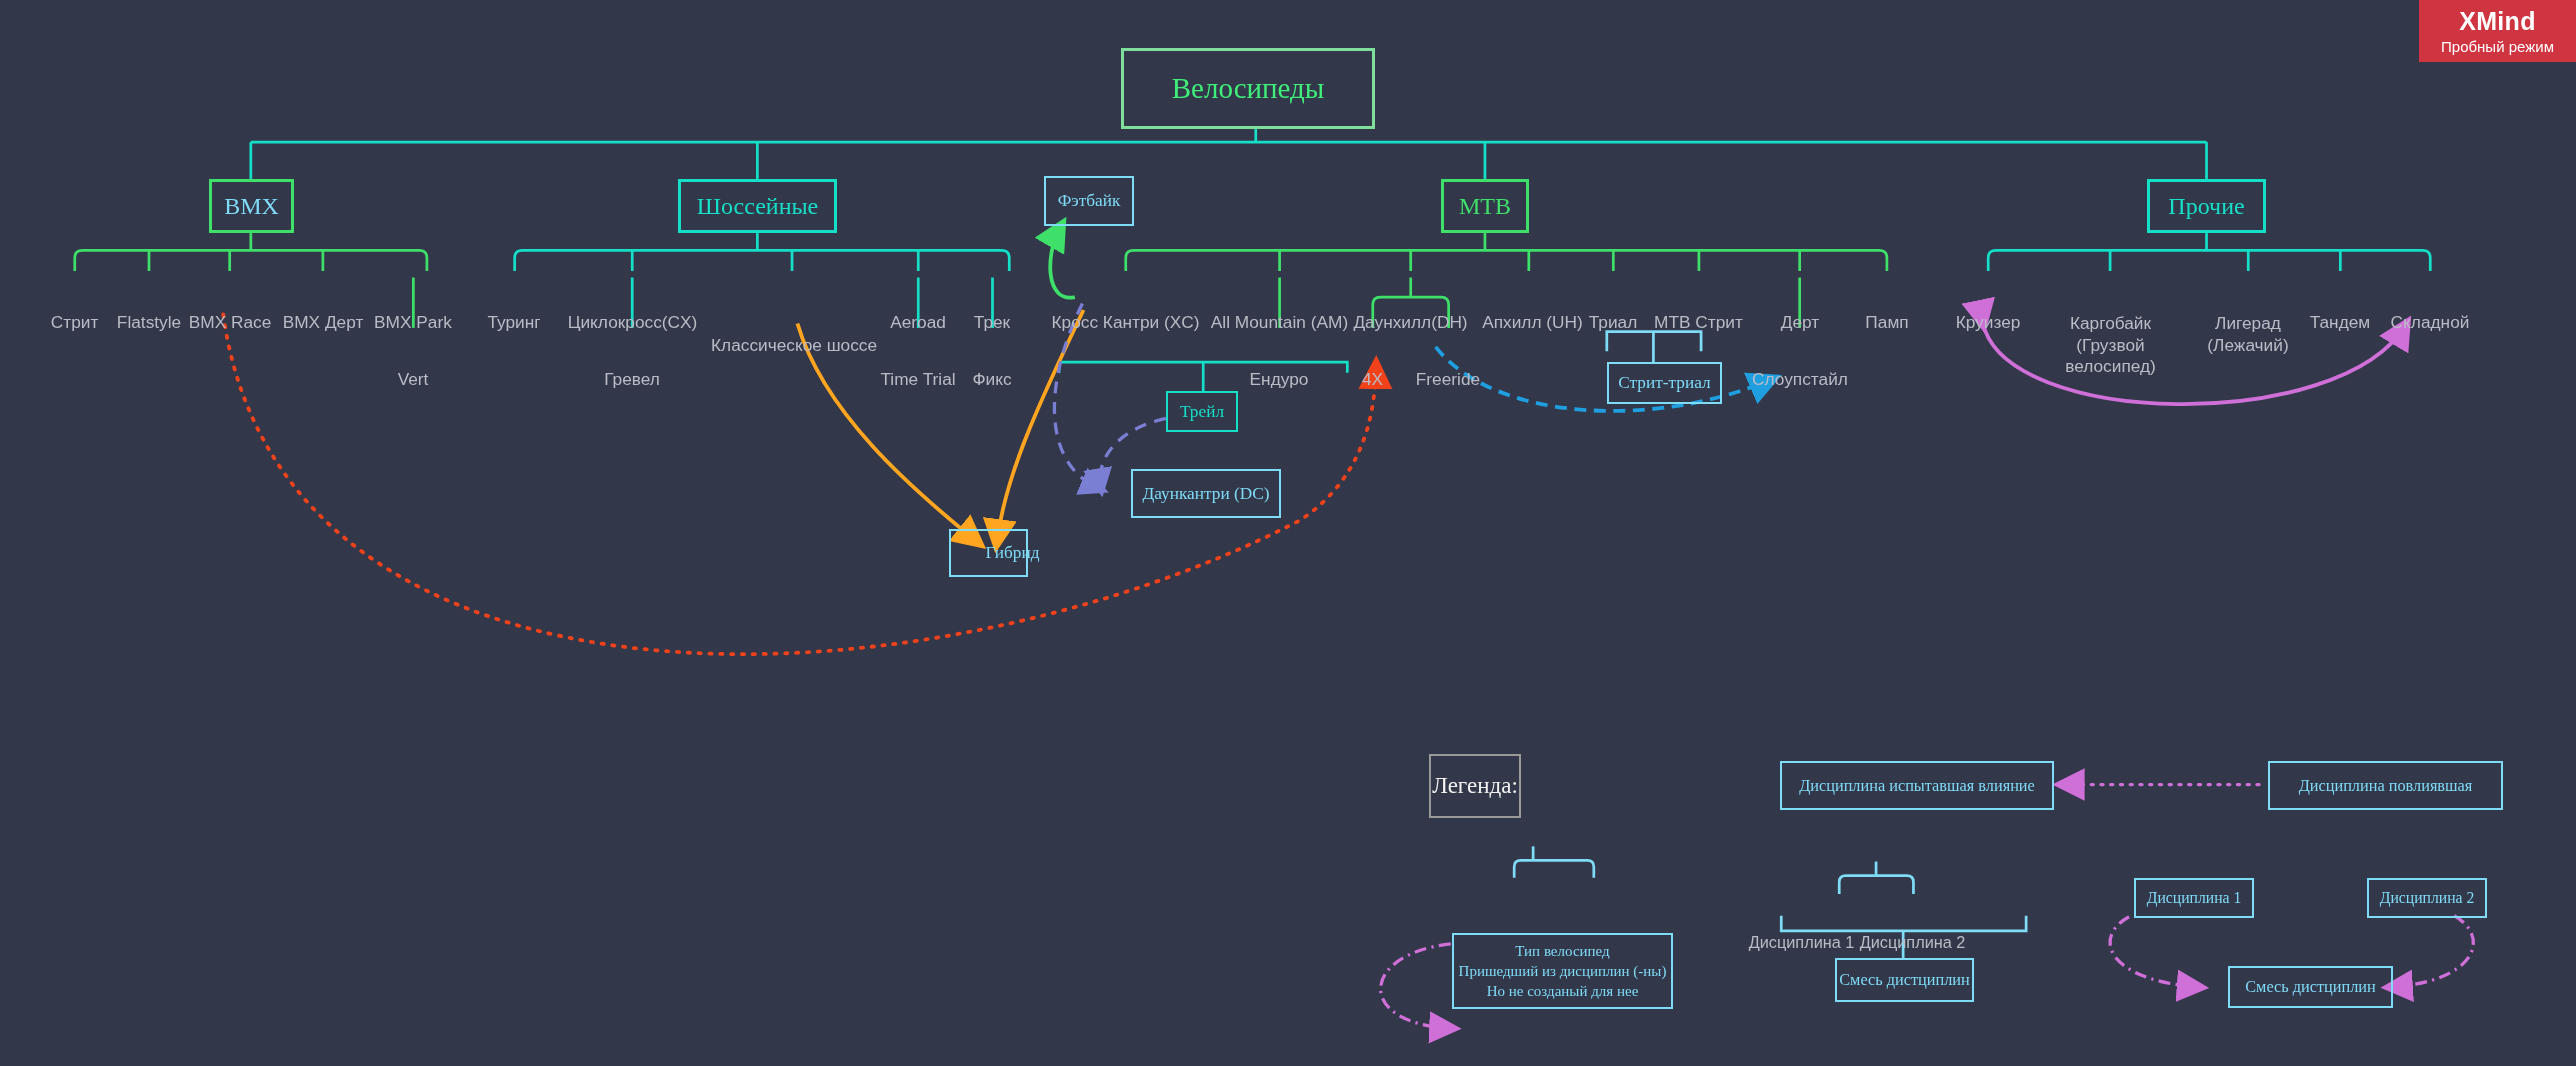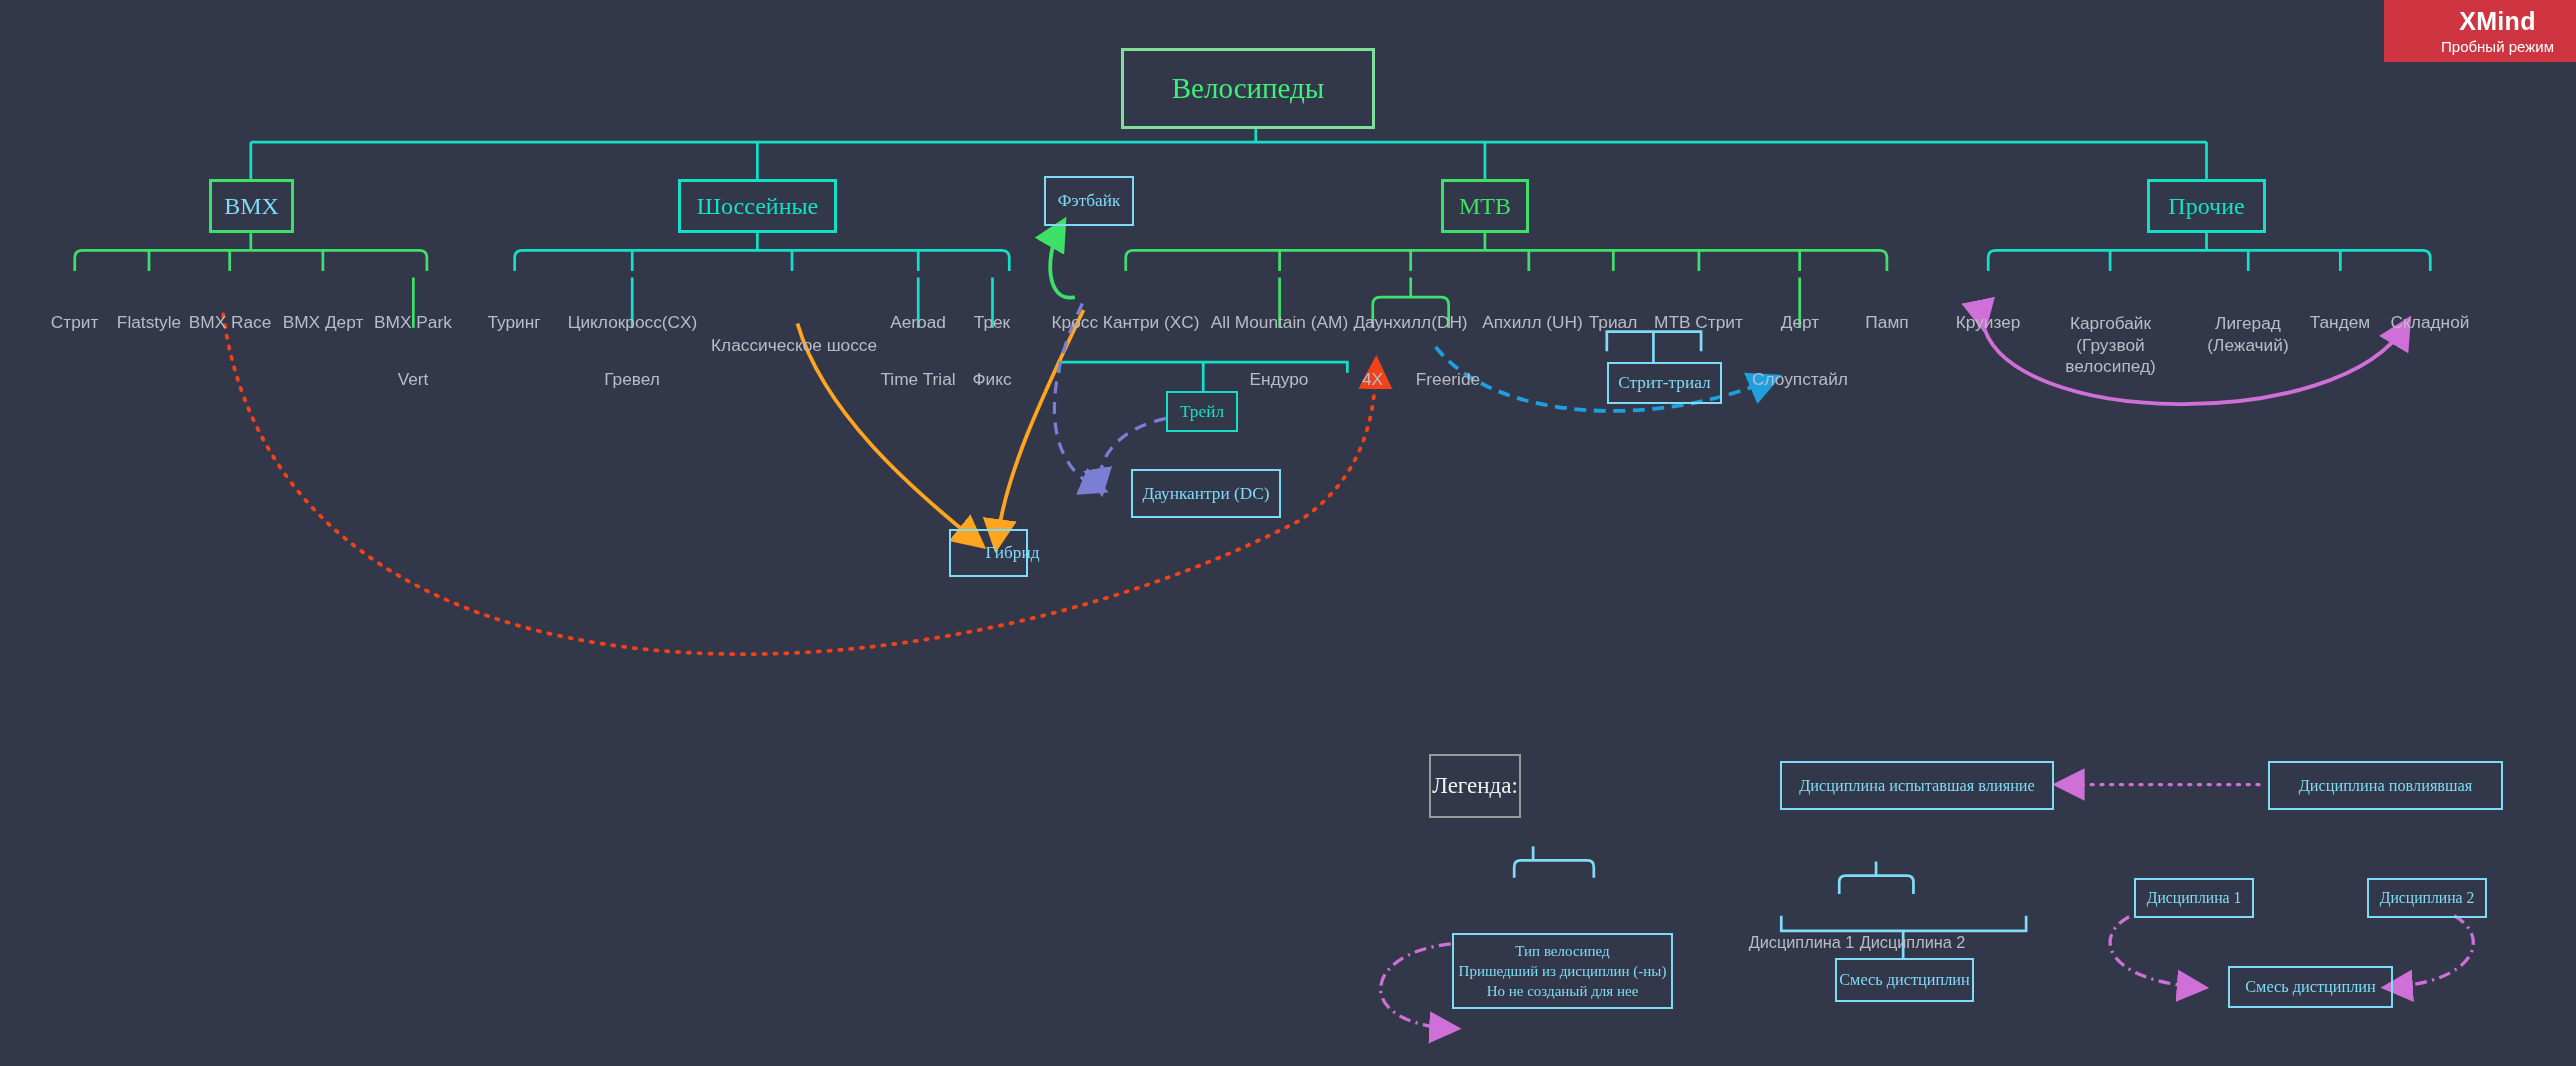--- a/index.html
+++ b/index.html
@@ -7,21 +7,21 @@
        font-family:"Liberation Sans","DejaVu Sans",sans-serif;color:#c9ccd4;}
   #canvas{position:absolute;left:0;top:0;width:2576px;height:1067px;}
   svg.layer{position:absolute;left:0;top:0;width:2576px;height:1067px;pointer-events:none;}
   .node{position:absolute;box-sizing:border-box;display:flex;align-items:center;
         justify-content:center;text-align:center;background:transparent;font-family:Liberation Serif, serif;}
   .boxed{border-style:solid;}
   .leaf{position:absolute;white-space:pre;text-align:center;color:#b9bcc6;}
   .leaf span{display:block;}
   .wm{position:absolute;right:0;top:0;width:157px;height:62px;background:#cf3441;
       color:#fff;display:flex;flex-direction:column;align-items:center;
-      justify-content:center;padding-left:35px;}
+      justify-content:center;}
   .wm .t1{font-size:25px;font-weight:bold;letter-spacing:0.3px;}
   .wm .t2{font-size:15px;margin-top:1.1px;}
 </style>
 </head>
 <body>
 
 <div id="canvas">
 
   <svg class="layer" viewBox="0 0 4755 1969">
     <defs>

